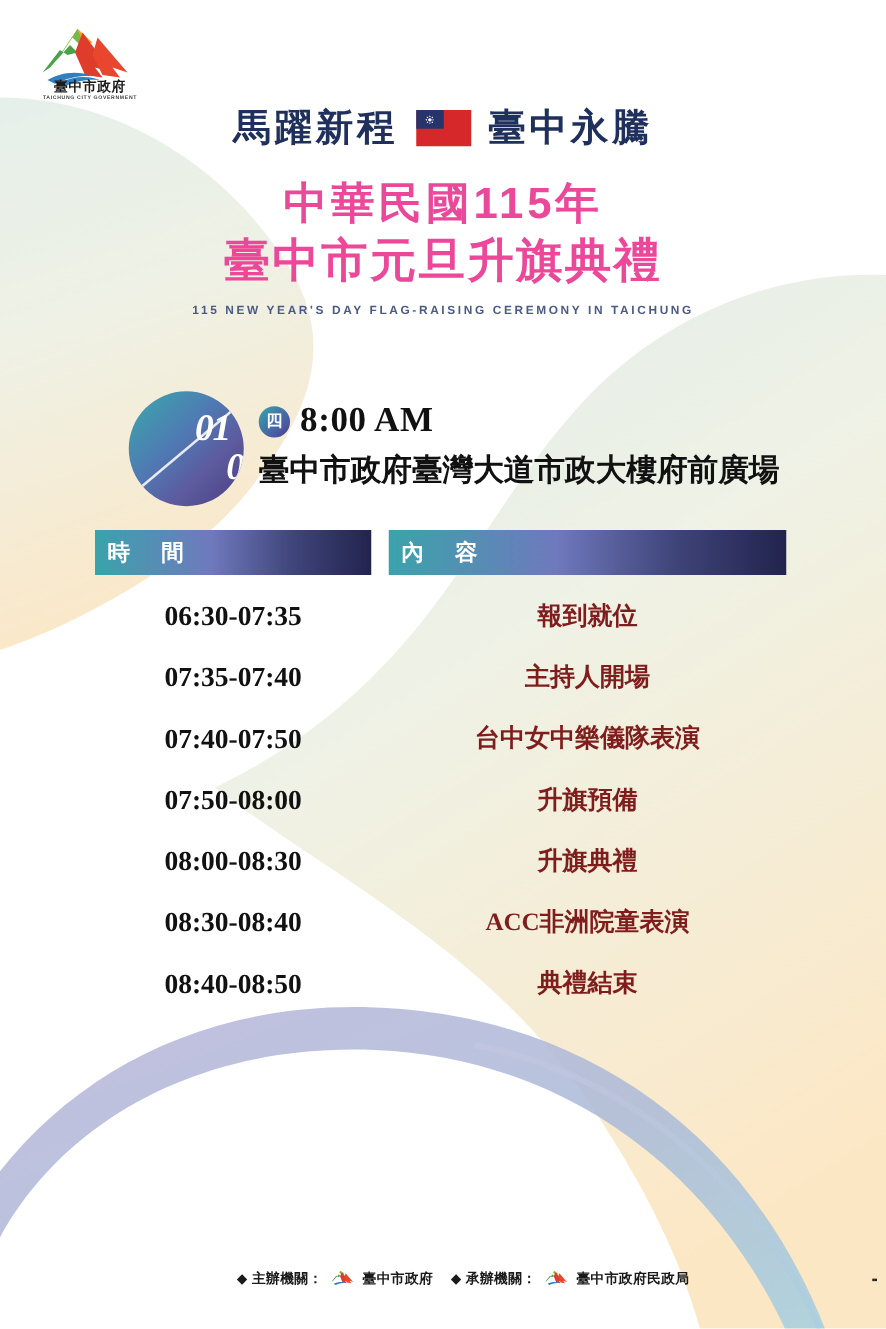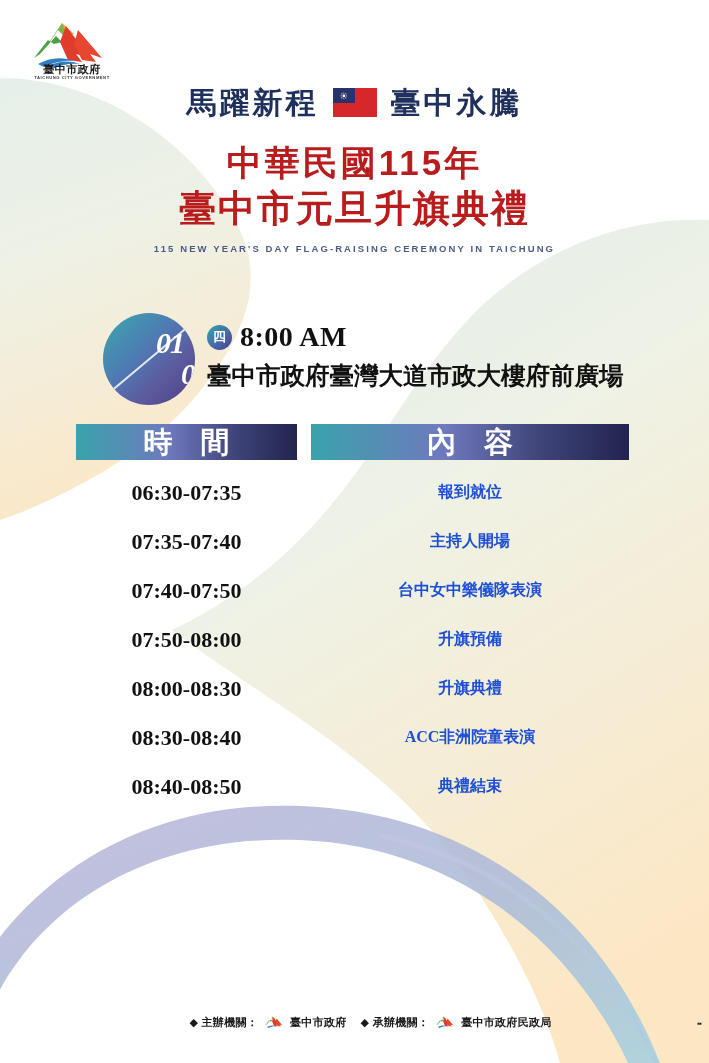--- a/index.html
+++ b/index.html
@@ -29,21 +29,21 @@
     letter-spacing:3px;line-height:1.25;
     display:flex;align-items:center;justify-content:center;gap:14px;
   }
   .flag{display:inline-block;width:44px;height:29px;position:relative;flex:0 0 auto;}
   .flag .red{position:absolute;inset:0;background:#d6272b;}
   .flag .canton{position:absolute;left:0;top:0;width:22px;height:14.5px;background:#27346b;}
   .flag .sun{position:absolute;left:7.2px;top:3.3px;width:7.8px;height:7.8px;}
 
   .big-title{
     font-family:"Liberation Sans","DejaVu Sans",sans-serif;
-    font-weight:bold;color:#b91c1c;
+    font-weight:bold;color:#ec4899;
     font-size:35px;letter-spacing:3px;line-height:1.30;
     margin-top:18px;
   }
   .big-title .l2{font-size:37px;letter-spacing:2px;}
   .sub-en{
     font-family:"Liberation Sans","DejaVu Sans",sans-serif;
     font-weight:bold;font-size:9.5px;color:#4b5b85;
     letter-spacing:2.1px;margin-top:10px;
   }
 
@@ -84,39 +84,39 @@
     position:absolute;left:104px;top:46px;
     font-family:Liberation Sans, sans-serif;
     font-weight:bold;font-size:24.5px;color:#111;letter-spacing:0px;
     white-space:nowrap;
   }
 
   
   .sched{position:absolute;left:76px;top:424px;width:553px;}
   .thead{display:flex;gap:14px;}
   .th{
-    height:36px;line-height:36px;text-align:center;color:#fff;
-    font-family:"Liberation Sans","DejaVu Sans",sans-serif;
-    font-weight:bold;font-size:29px;letter-spacing:10px;text-indent:10px;
+    height:36px;line-height:36px;color:#fff;
+    font-family:"Liberation Sans","DejaVu Sans",sans-serif;
+    font-weight:bold;font-size:18px;letter-spacing:10px;text-indent:10px;
     background:linear-gradient(90deg,#3aa3ab 0%,#6f79bd 42%,#3f4479 72%,#22244e 100%);
   }
   .th-time{width:221px;}
   .th-item{width:318px;}
 
   .tbody{margin-top:8px;}
   .trow{display:flex;gap:14px;height:49px;align-items:center;}
   .td-time{
     width:221px;text-align:center;
     font-family:"Liberation Serif","DejaVu Serif",serif;
     font-weight:bold;font-size:22px;color:#111;letter-spacing:0px;
   }
   .td-item{
     width:318px;text-align:center;
     font-family:"Liberation Serif","DejaVu Serif",serif;
-    font-weight:bold;font-size:16px;color:#1d4ed8;letter-spacing:0px;
+    font-weight:bold;font-size:20px;color:#7f1d1d;letter-spacing:0px;
   }
 
   
   .footer{
     position:absolute;left:0;top:1015px;width:709px;
     display:flex;align-items:center;justify-content:center;gap:14px;
     font-family:"Liberation Sans","DejaVu Sans",sans-serif;
     font-weight:bold;font-size:11px;color:#1a1a1a;letter-spacing:.3px;padding-left:16px;
   }
   .forg{display:flex;align-items:center;gap:5px;}

